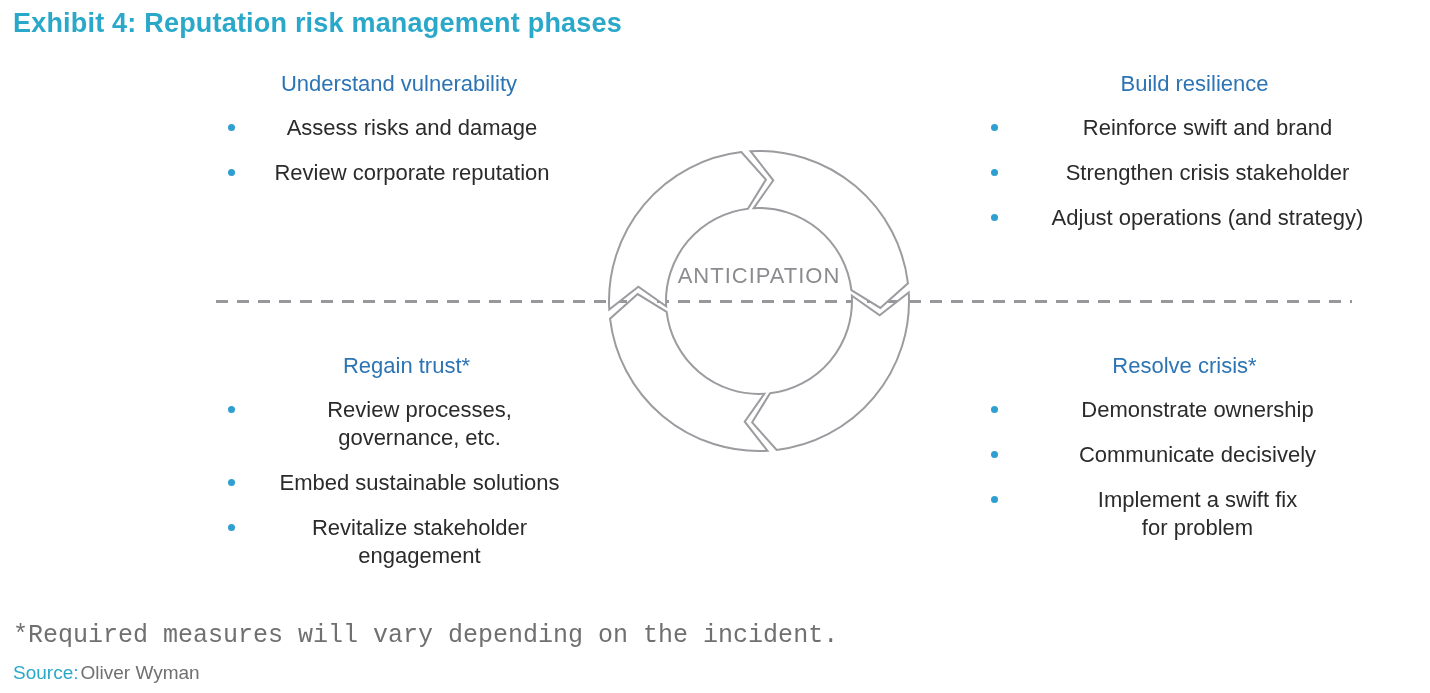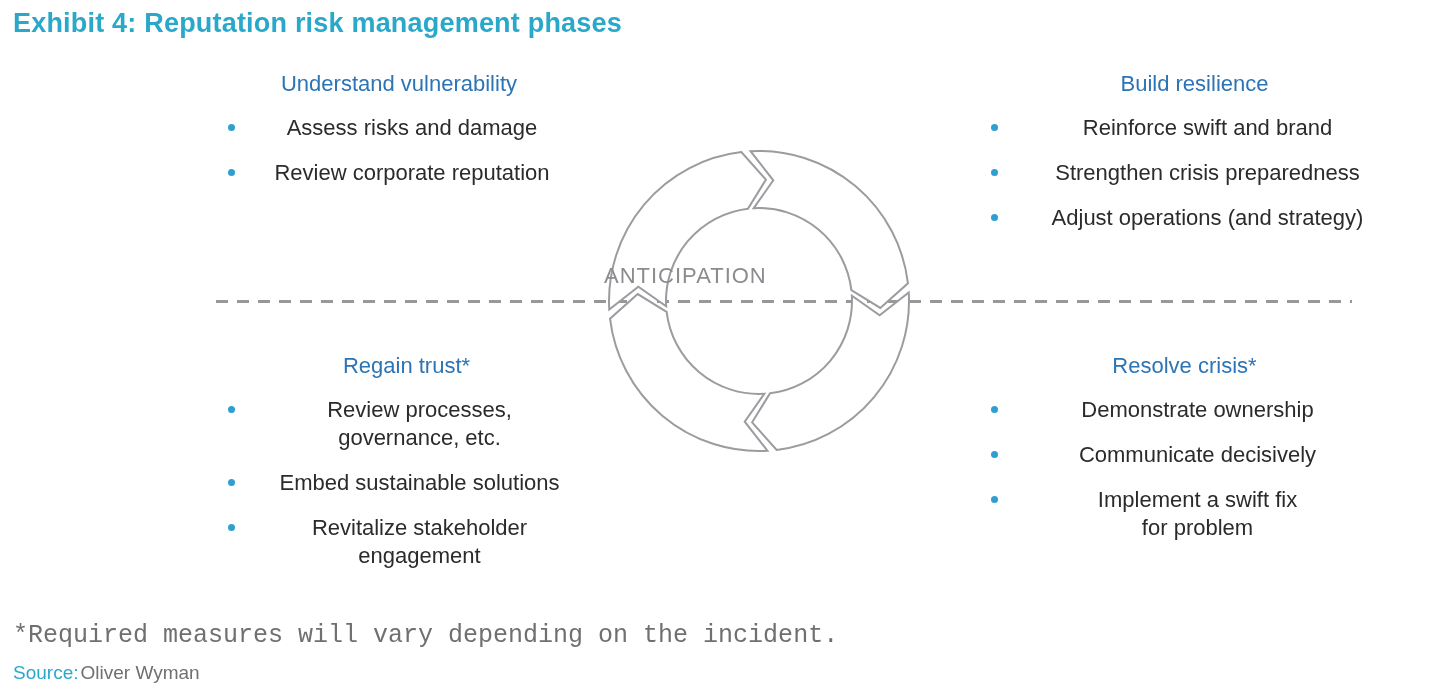--- a/index.html
+++ b/index.html
@@ -78,20 +78,21 @@
   .ring-svg path {
     fill: #ffffff;
     stroke: var(--ring-gray, #9C9CA0);
     stroke-width: 2;
     stroke-linejoin: miter;
   }
   .ring-label {
     position: absolute;
     left: 604px;
     width: 310px;
+    text-align: center;
     font-size: 22px;
     letter-spacing: 1px;
     color: var(--label-gray, #8C8C90);
     z-index: 3;
   }
   .ring-label.top { top: 263px; }
   .ring-label.bottom { top: 316px; }
   .footnote {
     position: absolute;
     left: 13px;
@@ -132,21 +133,21 @@
     <ul>
       <li><span class="dot"></span><span class="btxt">Assess risks and damage</span></li>
       <li><span class="dot"></span><span class="btxt">Review corporate reputation</span></li>
     </ul>
   </section>
 
   <section class="quad q-tr">
     <h2>Build resilience</h2>
     <ul>
       <li><span class="dot"></span><span class="btxt">Reinforce swift and brand</span></li>
-      <li><span class="dot"></span><span class="btxt">Strengthen crisis preparedness</span></li>
+      <li><span class="dot"></span><span class="btxt">Strengthen crisis stakeholder</span></li>
       <li><span class="dot"></span><span class="btxt">Adjust operations (and strategy)</span></li>
     </ul>
   </section>
 
   <section class="quad q-bl">
     <h2>Regain trust*</h2>
     <ul>
       <li><span class="dot"></span><span class="btxt">Review processes,
 governance, etc.</span></li>
       <li><span class="dot"></span><span class="btxt">Embed sustainable solutions</span></li>

